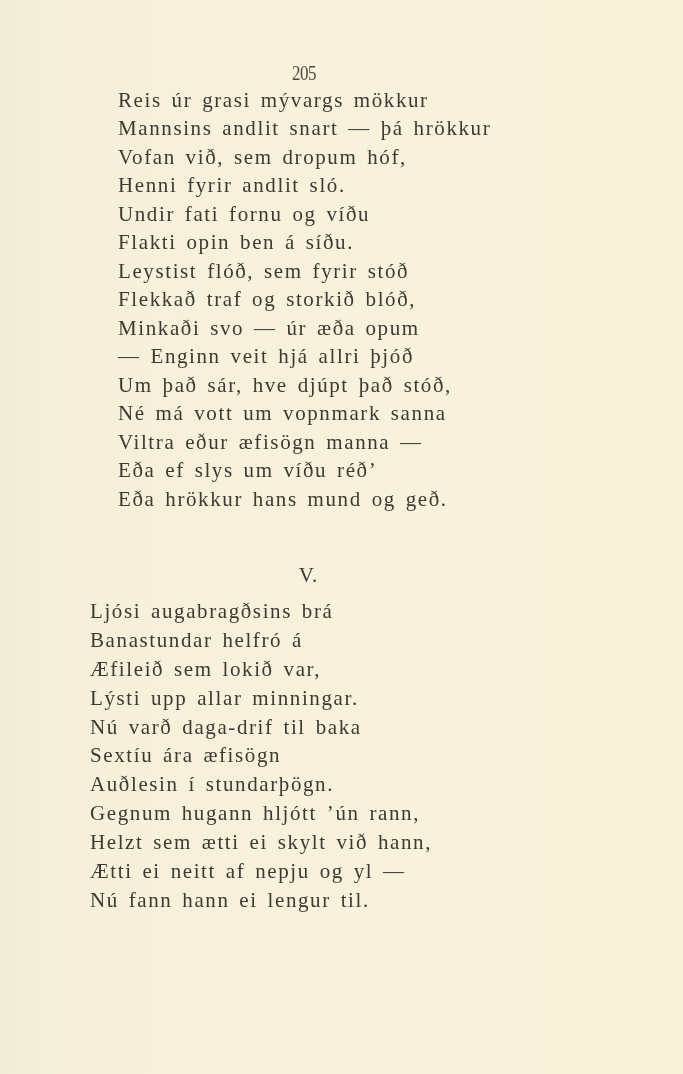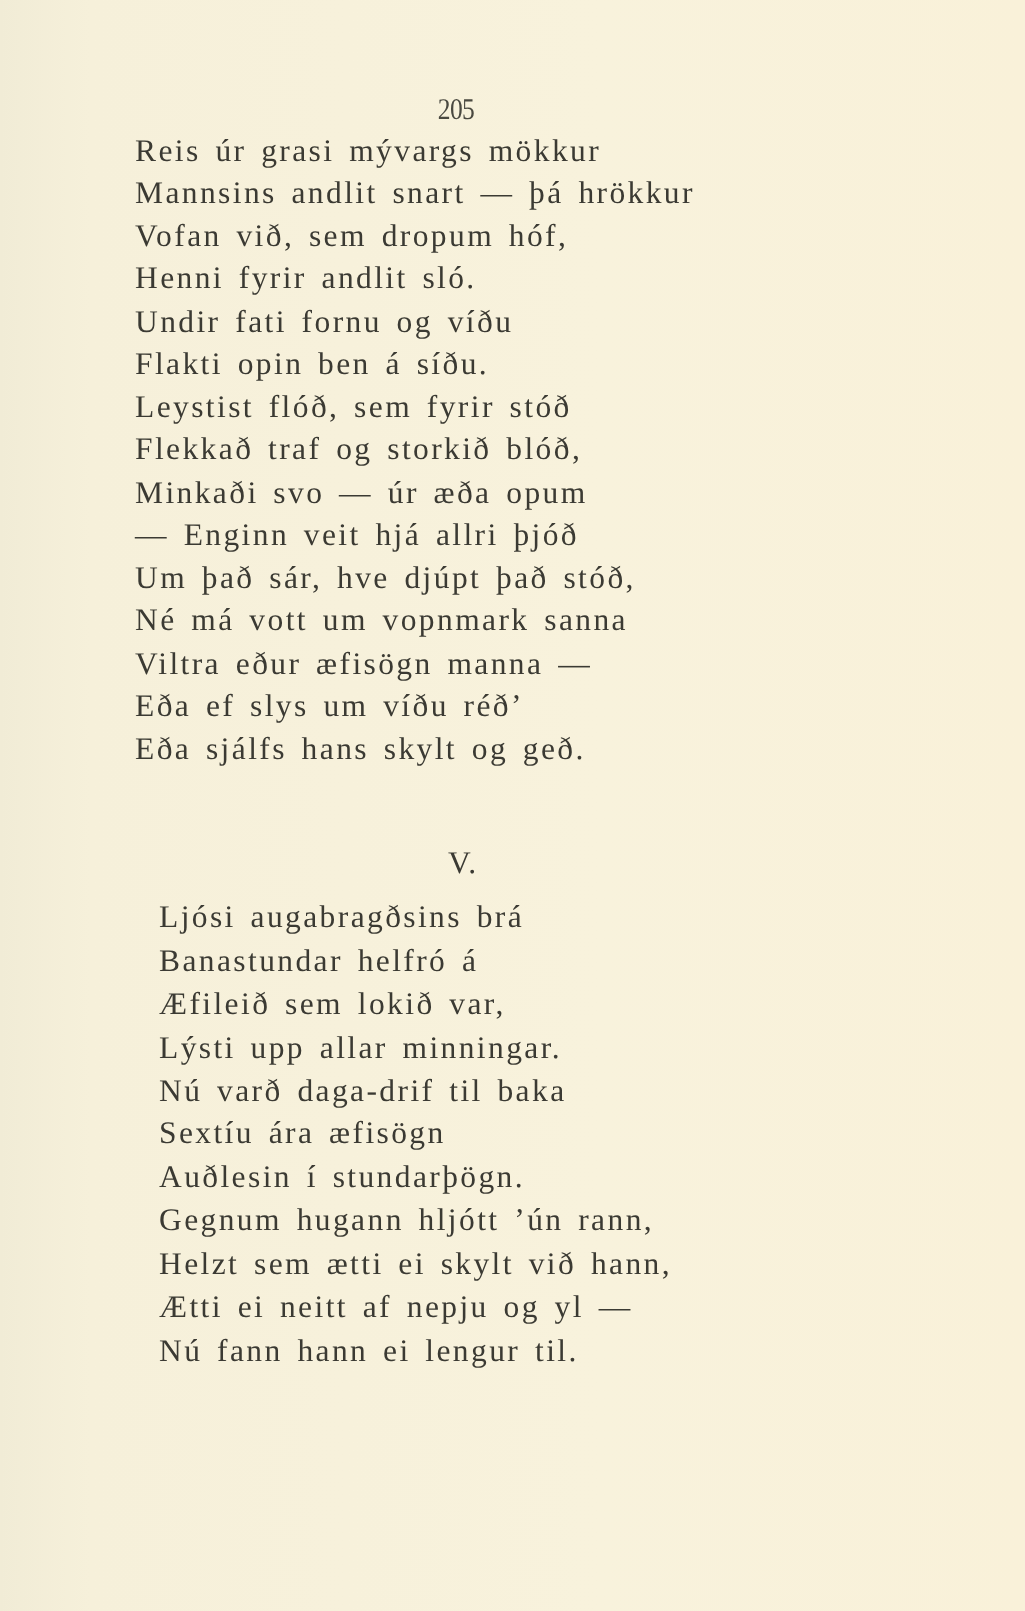--- a/index.html
+++ b/index.html
@@ -41,22 +41,22 @@
     }
     .stanza-1 { top: 86px; }
     .stanza-2 { top: 597px; }
     .line {
       display: block;
       font-size: 21px;
       letter-spacing: 1.6px;
       word-spacing: 3px;
       white-space: nowrap;
     }
-    .stanza-1 .line { height: 28.47px; line-height: 28.47px; }
-    .stanza-2 .line { height: 28.9px; line-height: 28.9px; margin-left: 16px; }
+    .stanza-1 .line { height: 28.47px; line-height: 28.47px; margin-left: 28px; }
+    .stanza-2 .line { height: 28.9px; line-height: 28.9px; }
     .section-heading {
       position: absolute;
       left: 0;
       width: 617px;
       top: 563px;
       text-align: center;
       font-size: 21px;
       letter-spacing: 1px;
     }
   </style>
@@ -74,21 +74,21 @@
     <span class="line">Undir fati fornu og víðu</span>
     <span class="line">Flakti opin ben á síðu.</span>
     <span class="line">Leystist flóð, sem fyrir stóð</span>
     <span class="line">Flekkað traf og storkið blóð,</span>
     <span class="line">Minkaði svo — úr æða opum</span>
     <span class="line">— Enginn veit hjá allri þjóð</span>
     <span class="line">Um það sár, hve djúpt það stóð,</span>
     <span class="line">Né má vott um vopnmark sanna</span>
     <span class="line">Viltra eður æfisögn manna —</span>
     <span class="line">Eða ef slys um víðu réð’</span>
-    <span class="line">Eða sjálfs hans skylt og geð.</span>
+    <span class="line">Eða hrökkur hans mund og geð.</span>
   </div>
 
   <div class="section-heading">V.</div>
 
   <div class="stanza stanza-2">
     <span class="line">Ljósi augabragðsins brá</span>
     <span class="line">Banastundar helfró á</span>
     <span class="line">Æfileið sem lokið var,</span>
     <span class="line">Lýsti upp allar minningar.</span>
     <span class="line">Nú varð daga-drif til baka</span>

